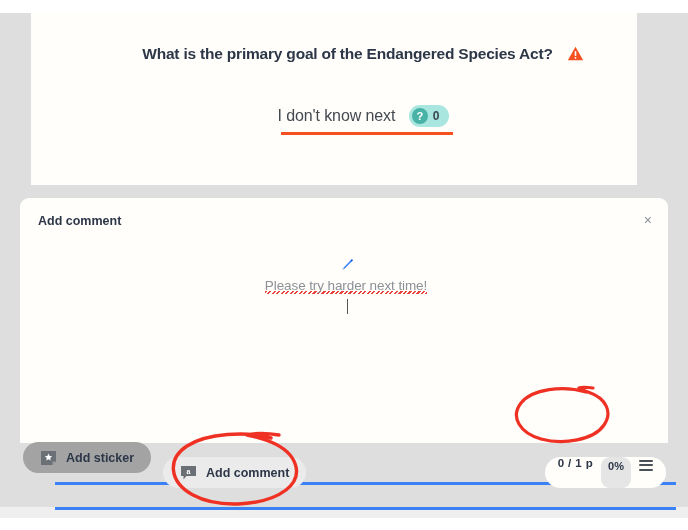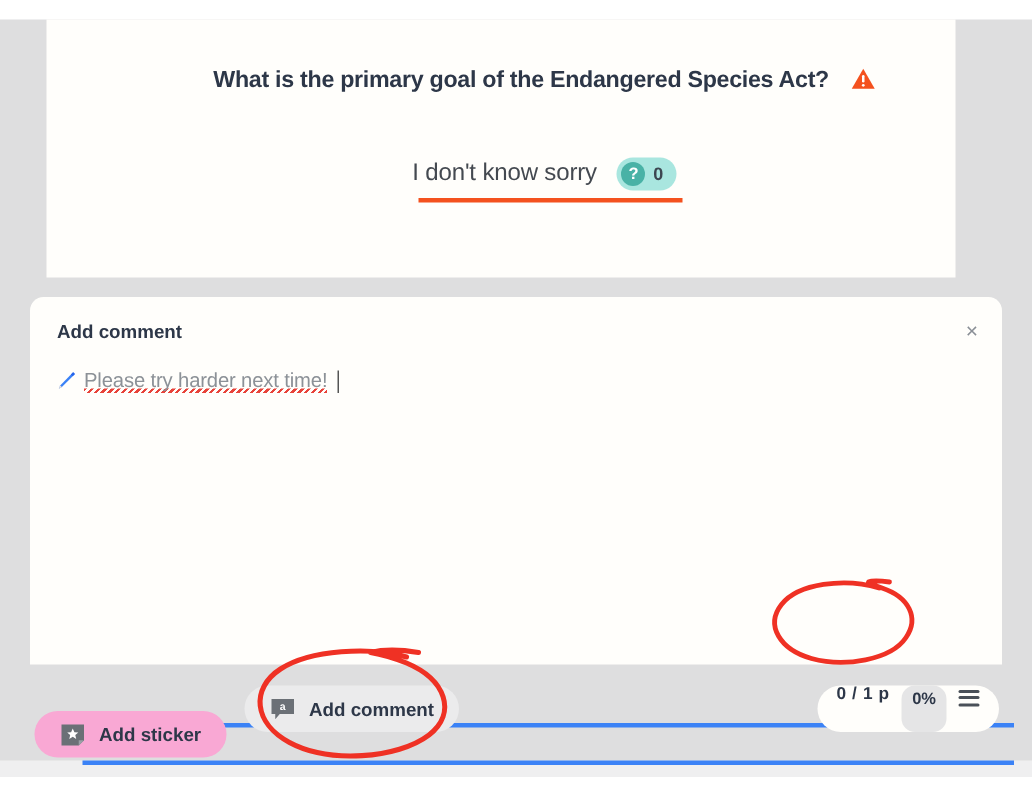--- a/index.html
+++ b/index.html
@@ -123,25 +123,26 @@
     position: absolute;
     right: 16px; top: 15px;
     font-size: 14px;
     color: #8a8f96;
     line-height: 1;
     cursor: pointer;
   }
 
   .editor-row {
     position: absolute;
-    left: 16px; top: 48px;
+    left: 16px; top: 60px;
     width: 620px;
     display: flex;
     align-items: center;
     gap: 5px;
+    flex-direction: column;
   }
   .pen-icon { width: 15px; height: 15px; flex: 0 0 15px; }
   .editor-text {
     position: relative;
     font-size: 13.5px;
     color: #8c9197;
     letter-spacing: -0.1px;
     padding-bottom: 1px;
     background-image:
       repeating-linear-gradient(135deg, #e8433a 0 1.6px, transparent 1.6px 3.2px);
@@ -174,21 +175,21 @@
     border-radius: 16px;
     display: flex;
     align-items: center;
     gap: 9px;
     padding: 0 17px;
     font-size: 12.5px;
     font-weight: bold;
     color: #2d3748;
     cursor: pointer;
   }
-  .tool-sticker { left: 23px; top: 474px; background: #f9a8d4; }
+  .tool-sticker { left: 23px; top: 442px; background: #a3a3a3; }
   .tool-comment { left: 163px; top: 457px; background: #ebebec; }
   .tb-icon { width: 17px; height: 16px; flex: 0 0 17px; }
 
   .status-group {
     position: absolute;
     right: 22px; top: 457px;
     height: 31px;
     background: #fffefb;
     border-radius: 16px;
     display: flex;
@@ -242,21 +243,21 @@
         <svg viewBox="0 0 20 18" width="17" height="15">
           <path d="M10 1 L19.2 17 L0.8 17 Z" fill="#f4511e"></path>
           <rect x="9" y="6" width="2" height="6" rx="1" fill="#ffffff"></rect>
           <circle cx="10" cy="14.2" r="1.1" fill="#ffffff"></circle>
         </svg>
       </span>
     </div>
 
     <div class="answer-wrap">
       <span class="answer-inline">
-        <span class="answer-text">I don't know sorry</span>
+        <span class="answer-text">I don't know next</span>
         <span class="answer-pill">
           <span class="q-circle">?</span>
           <span class="pill-count">0</span>
         </span>
         <span class="answer-underline"></span>
       </span>
     </div>
 
   </div>
 

